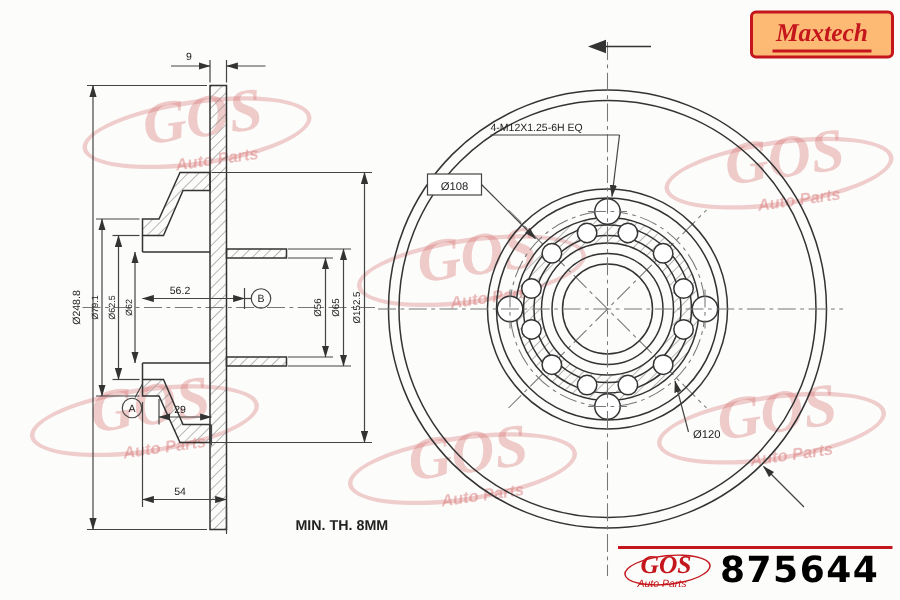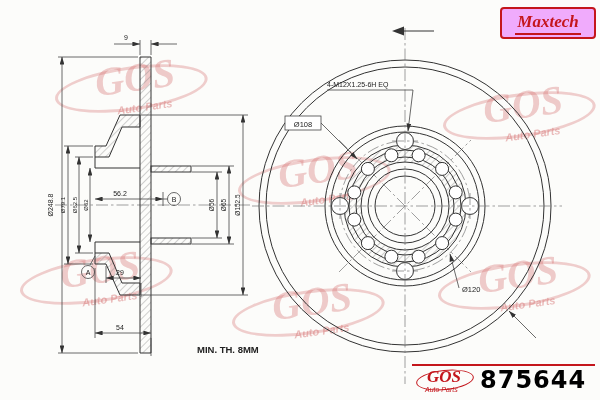--- a/index.html
+++ b/index.html
@@ -13,21 +13,21 @@
   .wm-ellipse{position:absolute;left:0;top:8px;width:148px;height:38px;
               border:3px solid rgba(214,114,114,.34);border-radius:50%;}
   .wm-name{position:absolute;left:42px;top:0;font-family:"Liberation Serif",serif;
            font-style:italic;font-weight:bold;font-size:40px;line-height:1;
            color:rgba(214,114,114,.36);}
   .wm-tag{position:absolute;left:60px;top:44px;font-size:11px;font-style:italic;
           font-weight:bold;color:rgba(214,114,114,.46);white-space:nowrap;}
 
   
   .maxtech{position:absolute;left:500px;top:7px;width:92px;height:28px;border:2px solid #c4161c;
-           border-radius:4px;background:#f0abfc;display:flex;align-items:center;justify-content:center;z-index:5;}
+           border-radius:4px;background:#fdba74;display:flex;align-items:center;justify-content:center;z-index:5;}
   .maxtech-text{font-family:"Liberation Serif",serif;font-style:italic;font-weight:bold;
                 font-size:17px;color:#c4161c;border-bottom:2px solid #c4161c;padding:0 2px 1px 2px;}
 
   
   .footer-rule{position:absolute;left:412px;top:364px;width:183px;height:2px;background:#c4161c;z-index:5;}
   .gos-logo{position:absolute;left:416px;top:367px;width:62px;height:30px;z-index:5;}
   .gos-ellipse{position:absolute;left:0;top:3px;width:56px;height:18px;border:1.5px solid #c4161c;
                border-radius:50%;transform:rotate(-6deg);}
   .gos-name{position:absolute;left:11px;top:0;font-family:"Liberation Serif",serif;font-weight:bold;
             font-style:italic;font-size:17px;color:#c4161c;line-height:1.2;}

